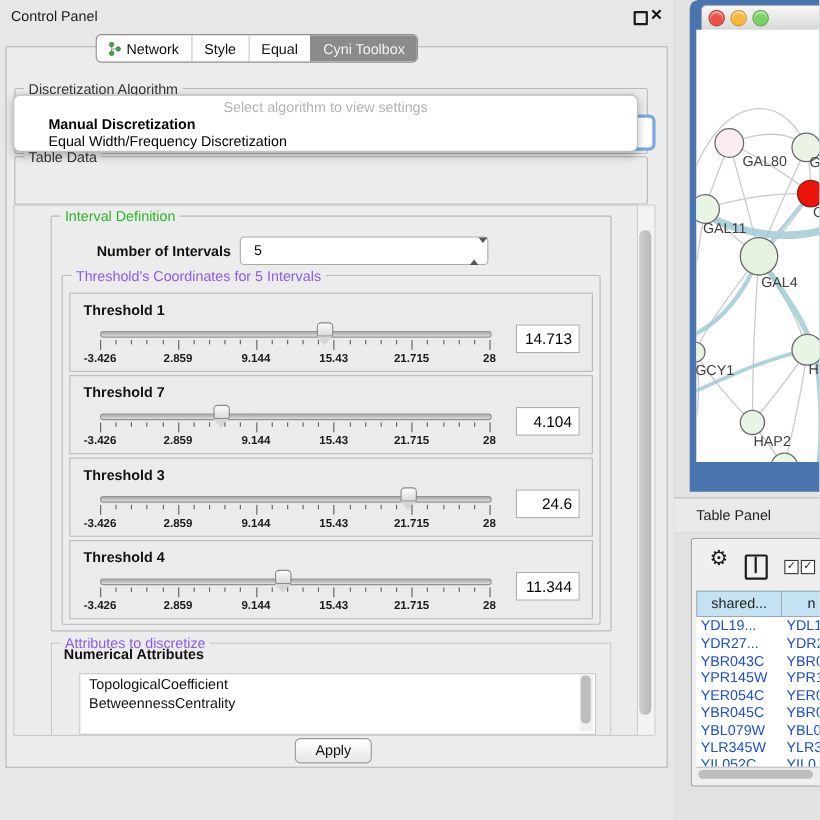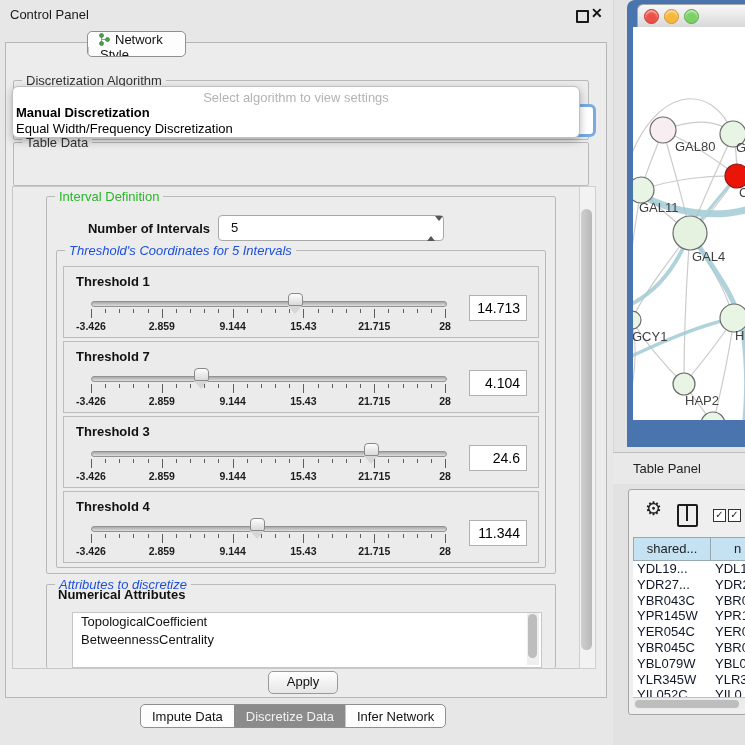--- a/index.html
+++ b/index.html
@@ -9,46 +9,46 @@
 
   
   .cp{position:absolute;left:0;top:0;width:613px;height:745px;background:#e7e7e7;border-right:1px solid #d6d6d6;}
   .cp-title{position:absolute;left:10px;top:7px;font-size:13px;color:#1a1a1a;}
   .float-icon{position:absolute;left:576px;top:10px;width:9px;height:9px;border:2px solid #1a1a1a;border-radius:1px;}
   .close-icon{position:absolute;left:591px;top:5px;font-size:14px;font-weight:bold;color:#111;}
   .cp-main{position:absolute;left:5px;top:42px;width:600px;height:654px;background:#ececec;border:1px solid #b6b6b6;}
 
   
   .seg{position:absolute;display:flex;background:#fdfdfd;border:1px solid #8f8f8f;border-radius:5px;overflow:hidden;z-index:6;}
-  .top-tabs{left:87px;top:31px;height:24px;flex-direction:column;}
+  .top-tabs{left:87px;top:31px;height:24px;}
   .bottom-tabs{left:140px;top:704px;height:22px;}
   .seg-tab{display:flex;align-items:center;gap:5px;padding:0 11px;font-size:13px;color:#111;border-left:1px solid #c6c6c6;white-space:nowrap;}
   .seg-tab:first-child{border-left:none;}
   .seg-tab.selected{background:#8b8b8b;color:#f2f2f2;border-left-color:#8b8b8b;}
   .net-ico{display:inline-block;width:11px;height:13px;}
 
   
   .group{position:absolute;border:1px solid #b9b9b9;border-radius:2px;}
   .group-title{position:absolute;top:-8px;left:8px;background:#ececec;padding:0 4px;font-size:13px;white-space:nowrap;}
-  .t-dark{color:#333;} .t-green{color:#28b828;} .t-blue{color:#1d4ed8;font-style:italic;}
+  .t-dark{color:#333;} .t-green{color:#28b828;} .t-blue{color:#8b5cf6;}
 
   
   .combo{position:absolute;background:#fff;border:1px solid #a9a9a9;border-radius:4px;font-size:13px;color:#111;}
   .combo .val{position:absolute;left:12px;top:0;line-height:23px;}
   .spin{position:absolute;right:7px;top:5px;width:9px;height:14px;}
   .spin .up{width:0;height:0;border-left:4px solid transparent;border-right:4px solid transparent;border-bottom:5px solid #555;margin-bottom:3px;}
   .spin .dn{width:0;height:0;border-left:4px solid transparent;border-right:4px solid transparent;border-top:5px solid #555;}
 
   
   .focus-ring{position:absolute;left:556px;top:104px;width:34px;height:27px;border:3px solid #78aae4;border-radius:6px;z-index:4;background:#fff;}
 
   
   .popup{position:absolute;left:12px;top:86px;width:566px;height:50px;background:#fff;border:1px solid #bfbfbf;border-radius:6px;box-shadow:0 3px 9px rgba(0,0,0,.28);z-index:10;}
   .popup-ph{text-align:center;color:#b3b3b3;font-size:13px;padding-top:3px;}
-  .popup-opt{font-size:13px;color:#000;padding-left:3px;line-height:16px;}
+  .popup-opt{font-size:13px;color:#000;padding-left:3px;line-height:16px;margin-left:28px;}
   .popup-opt.bold{font-weight:bold;}
 
   
   .scroll-area{position:absolute;left:12px;top:186px;width:566px;height:481px;border:1px solid #c8c8c8;}
   .vscroll{position:absolute;left:579px;top:186px;width:15px;height:481px;background:#f2f2f2;border:1px solid #cfcfcf;}
   .vscroll .thumb{position:absolute;left:1px;top:22px;width:11px;height:441px;background:linear-gradient(90deg,#cfcfcf,#b8b8b8);border-radius:6px;}
   .hscroll-thumb{position:absolute;background:#bdbdbd;border-radius:4px;}
 
   
   .lbl-bold{position:absolute;font-size:13px;font-weight:bold;color:#111;}
@@ -93,21 +93,21 @@
   .gear{position:absolute;left:16px;top:9px;font-size:19px;line-height:19px;color:#1c1c1c;}
   .split-ico{position:absolute;left:48px;top:14px;width:17px;height:19px;border:2px solid #1c1c1c;border-radius:2px;}
   .split-ico:before{content:"";position:absolute;left:7px;top:0;width:2px;height:15px;background:#1c1c1c;}
   .cb{position:absolute;top:19px;width:11px;height:11px;border:1.5px solid #333;background:#fff;font-size:10px;line-height:10px;text-align:center;color:#222;}
   .cb1{left:84px;} .cb2{left:99px;}
   .t-head{position:absolute;left:4px;top:47px;height:24px;display:flex;}
   .t-hcell{background:#c5e2f2;border:1px solid #98a9b2;font-size:13px;color:#222;line-height:22px;box-sizing:border-box;}
   .t-hcell.c1{width:78px;text-align:center;}
   .t-hcell.c2{width:36px;padding-left:23px;border-left:none;}
   .t-rows{position:absolute;left:4px;top:71px;width:113px;height:136px;background:#fff;overflow:hidden;}
-  .t-row{position:relative;height:15.8px;font-size:13px;color:#0f172a;white-space:nowrap;}
+  .t-row{position:relative;height:15.8px;font-size:13px;color:#1d4ed8;white-space:nowrap;}
   .t-row .c1{position:absolute;left:4px;top:0;}
   .t-row .c2{position:absolute;left:82px;top:0;}
   .t-hscroll{position:absolute;left:4px;top:207px;width:113px;height:11px;background:#ececec;border-top:1px solid #c0c0c0;}
   .t-hscroll .hscroll-thumb{left:2px;top:1.5px;width:104px;height:8px;}
 </style>
 </head>
 <body>
 
 <div class="screen">
 
@@ -377,31 +377,20 @@
     <div class="attr-list">
         <div class="attr-item">TopologicalCoefficient</div>
         <div class="attr-item">BetweennessCentrality</div>
       </div>
     <div class="list-scroll" style="left:527px;top:613px;height:52px;position:absolute;z-index:3;">
         <div class="thumb"></div>
       </div>
 
     <div class="apply-btn">Apply</div>
 
-    <div class="seg bottom-tabs">
-        <div class="seg-tab">
-          <span class="seg-tab-label">Impute Data</span>
-        </div>
-        <div class="seg-tab selected">
-          <span class="seg-tab-label">Discretize Data</span>
-        </div>
-        <div class="seg-tab">
-          <span class="seg-tab-label">Infer Network</span>
-        </div>
-      </div>
   </div>
 
   <div class="net-frame"></div>
   <div class="net-titlebar">
     <span class="light red"></span>
     <span class="light yellow"></span>
     <span class="light green"></span>
   </div>
   <div class="net-canvas">
     <svg id="net-svg" width="112" height="393" viewBox="0 0 112 393">

